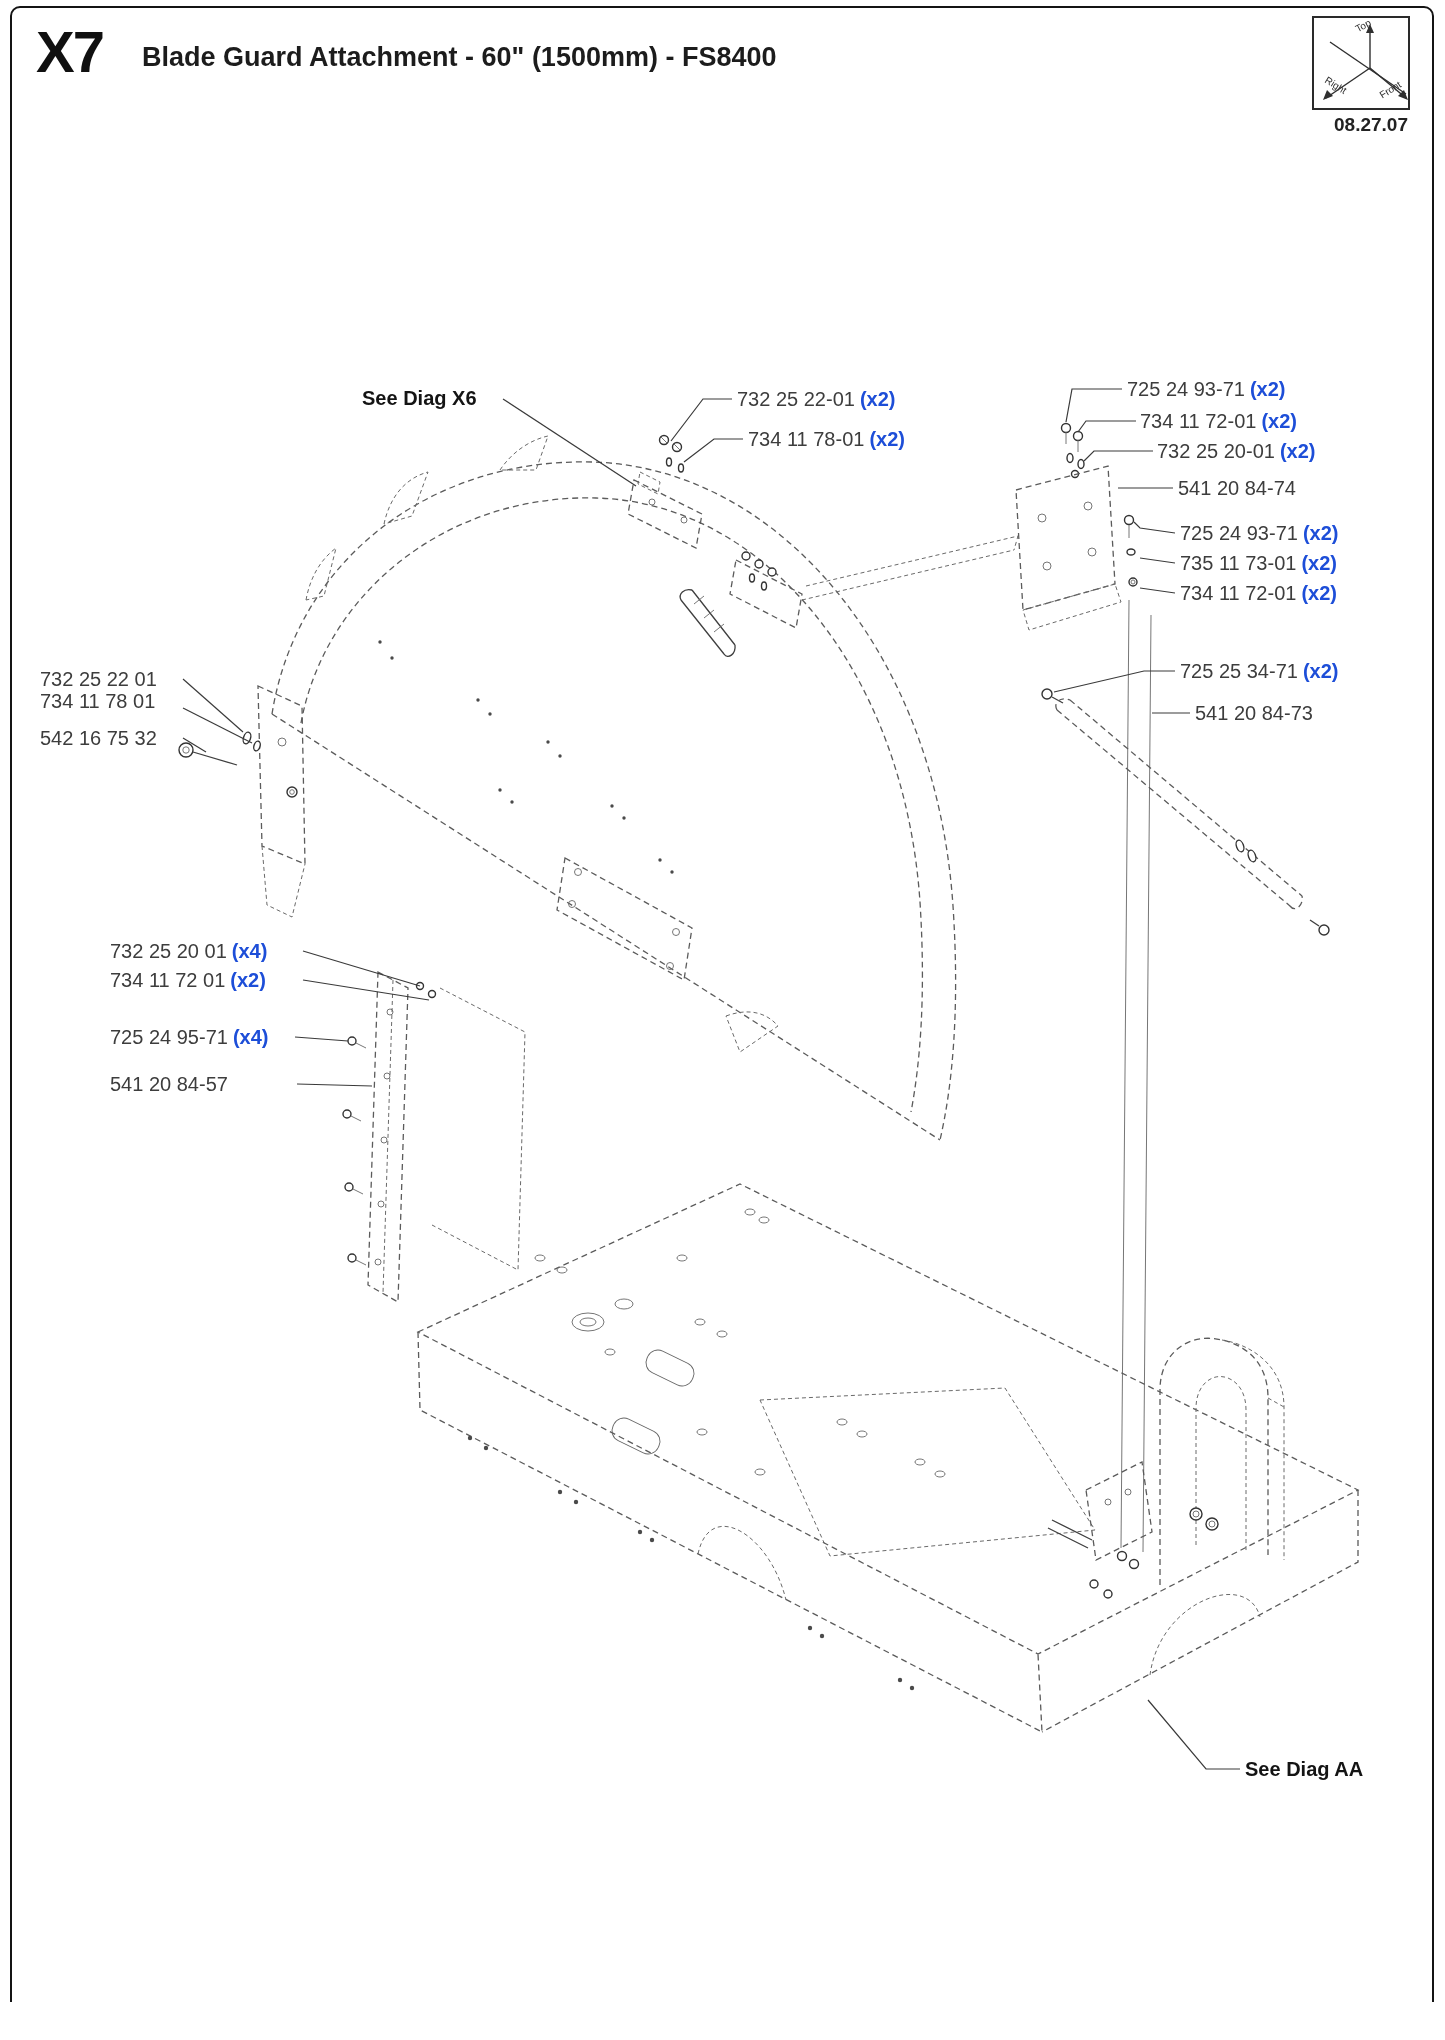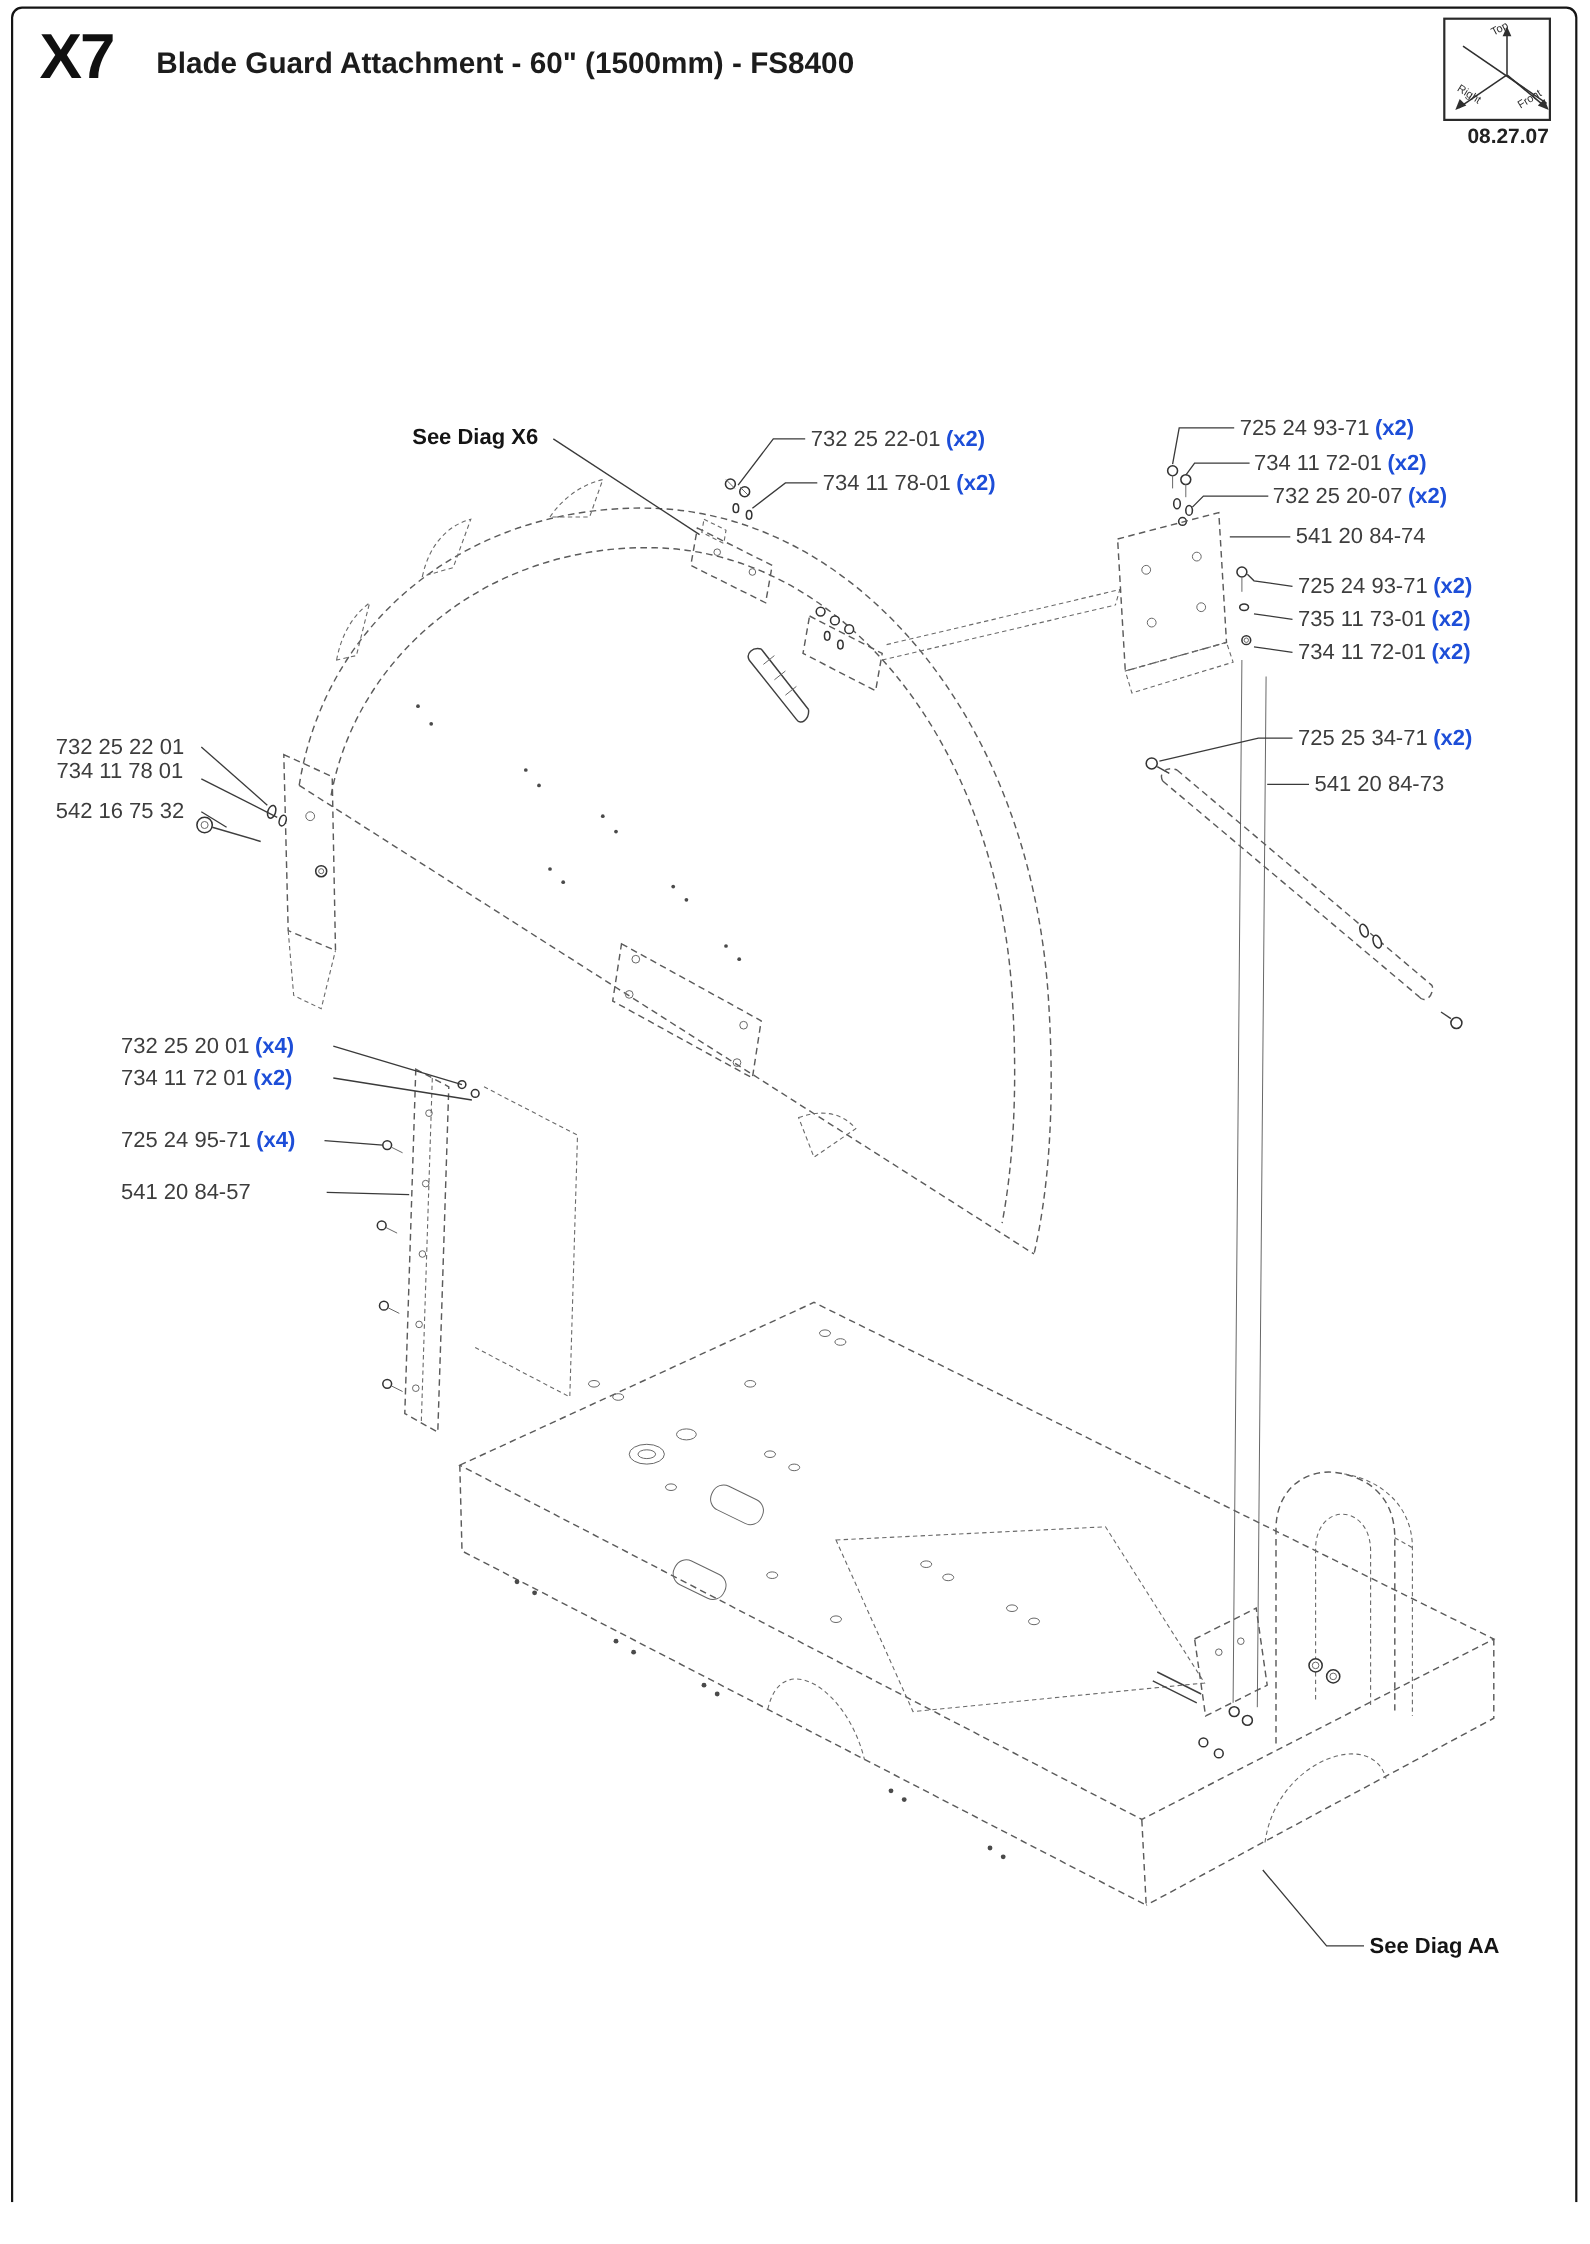--- a/index.html
+++ b/index.html
@@ -10,21 +10,21 @@
          border:2px solid #141414;border-radius:10px}
   .code{position:absolute;left:36px;top:18px;font-size:58px;font-weight:bold;
         letter-spacing:-2px;color:#101010}
   .title{position:absolute;left:142px;top:42px;font-size:27px;font-weight:bold;color:#1c1c1c}
   .axisbox{position:absolute;left:1312px;top:16px;width:98px;height:94px;
            border:2px solid #2a2a2a;background:#fff}
   .date{position:absolute;left:1334px;top:114px;font-size:19px;font-weight:bold;color:#222}
   svg.drawing{position:absolute;left:0;top:0}
   .callout{position:absolute;font-size:20px;color:#3d3d3d;white-space:nowrap;line-height:22px}
   .callout .qty{font-weight:bold;color:#1d4ed8;margin-left:5px}
-  .ra{text-align:center}
+  .ra{text-align:left}
   .ref{position:absolute;font-size:20px;font-weight:bold;color:#141414;
        white-space:nowrap;line-height:22px}
   
   .dash{fill:none;stroke:#5b5b5b;stroke-width:1.3;stroke-dasharray:6 4}
   .dash2{fill:none;stroke:#6a6a6a;stroke-width:1;stroke-dasharray:4 3}
   .sol{fill:none;stroke:#3f3f3f;stroke-width:1.3}
   .solthin{fill:none;stroke:#666;stroke-width:.9}
   .lead{fill:none;stroke:#3a3a3a;stroke-width:1.2}
   .hw{fill:#fff;stroke:#333;stroke-width:1.4}
   .dot{fill:#4a4a4a;stroke:none}
@@ -285,21 +285,21 @@
   <div class="callout" style="left:748px;top:428px">
     <span>734 11 78-01</span><span class="qty">(x2)</span>
   </div>
   <div class="callout" style="left:1127px;top:378px">
     <span>725 24 93-71</span><span class="qty">(x2)</span>
   </div>
   <div class="callout" style="left:1140px;top:410px">
     <span>734 11 72-01</span><span class="qty">(x2)</span>
   </div>
   <div class="callout" style="left:1157px;top:440px">
-    <span>732 25 20-07</span><span class="qty">(x2)</span>
+    <span>732 25 20-01</span><span class="qty">(x2)</span>
   </div>
   <div class="callout" style="left:1178px;top:477px">
     <span>541 20 84-74</span><span class="qty"></span>
   </div>
   <div class="callout" style="left:1180px;top:522px">
     <span>725 24 93-71</span><span class="qty">(x2)</span>
   </div>
   <div class="callout" style="left:1180px;top:552px">
     <span>735 11 73-01</span><span class="qty">(x2)</span>
   </div>

